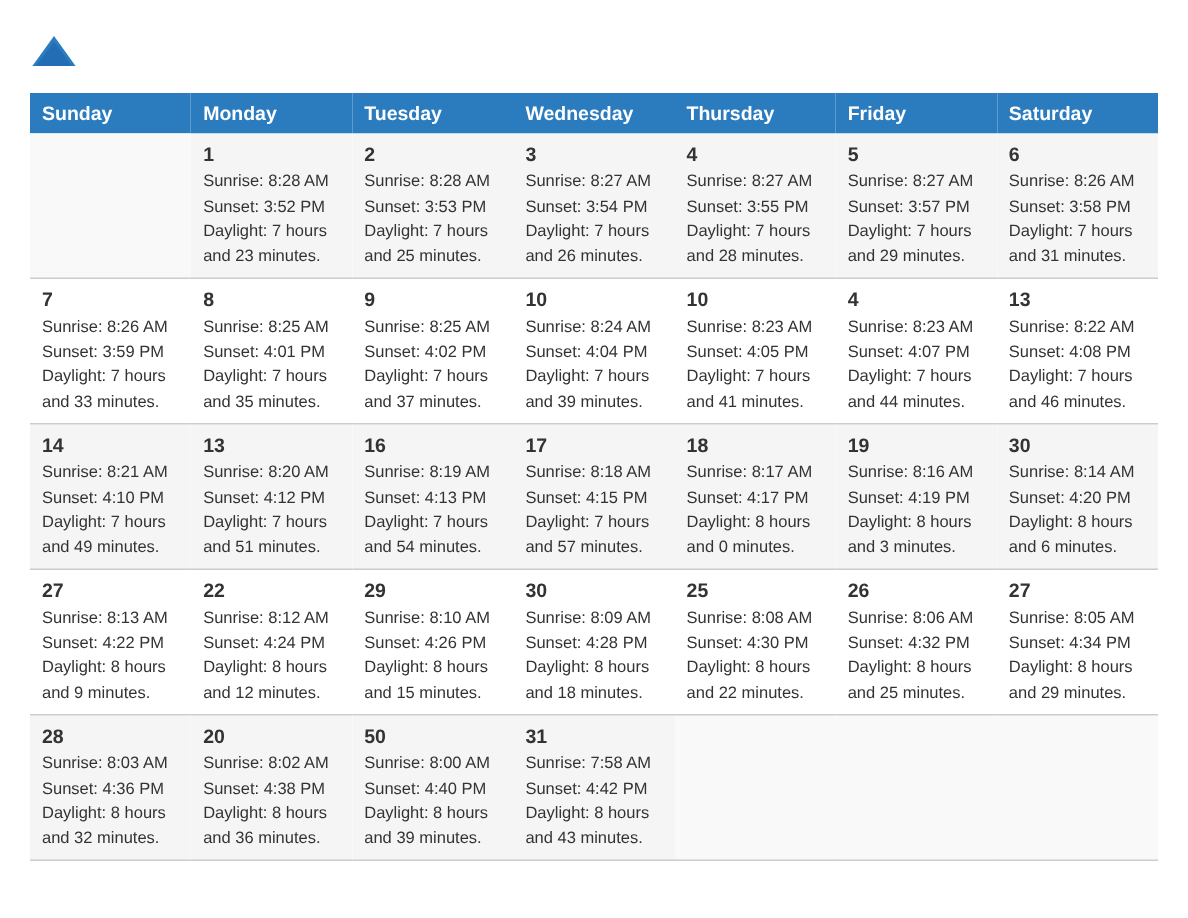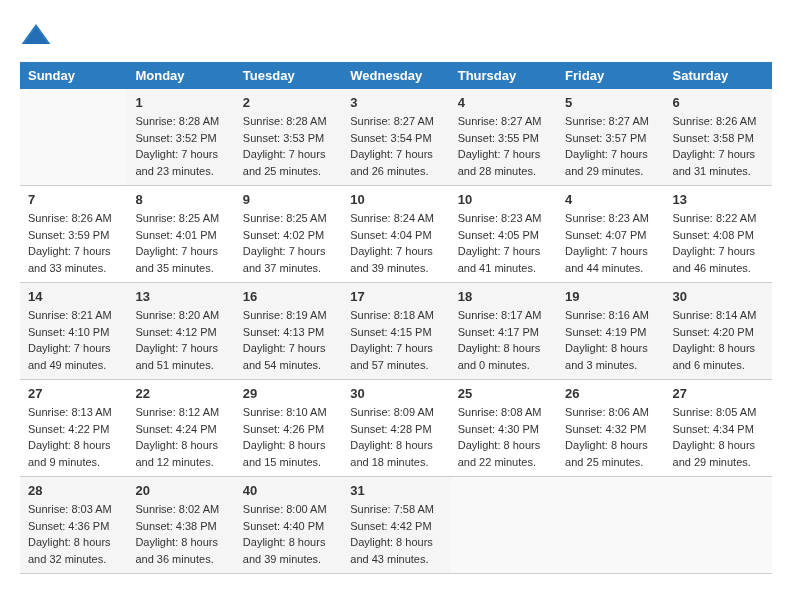--- a/index.html
+++ b/index.html
@@ -241,21 +241,21 @@
       <tr>
         <td>
           <div class="day-num">28</div>
           <div class="day-info">Sunrise: 8:03 AM<br>Sunset: 4:36 PM<br>Daylight: 8 hours and 32 minutes.</div>
         </td>
         <td>
           <div class="day-num">20</div>
           <div class="day-info">Sunrise: 8:02 AM<br>Sunset: 4:38 PM<br>Daylight: 8 hours and 36 minutes.</div>
         </td>
         <td>
-          <div class="day-num">40</div>
+          <div class="day-num">50</div>
           <div class="day-info">Sunrise: 8:00 AM<br>Sunset: 4:40 PM<br>Daylight: 8 hours and 39 minutes.</div>
         </td>
         <td>
           <div class="day-num">31</div>
           <div class="day-info">Sunrise: 7:58 AM<br>Sunset: 4:42 PM<br>Daylight: 8 hours and 43 minutes.</div>
         </td>
         <td class="empty-cell"></td>
         <td class="empty-cell"></td>
         <td class="empty-cell"></td>
       </tr>

